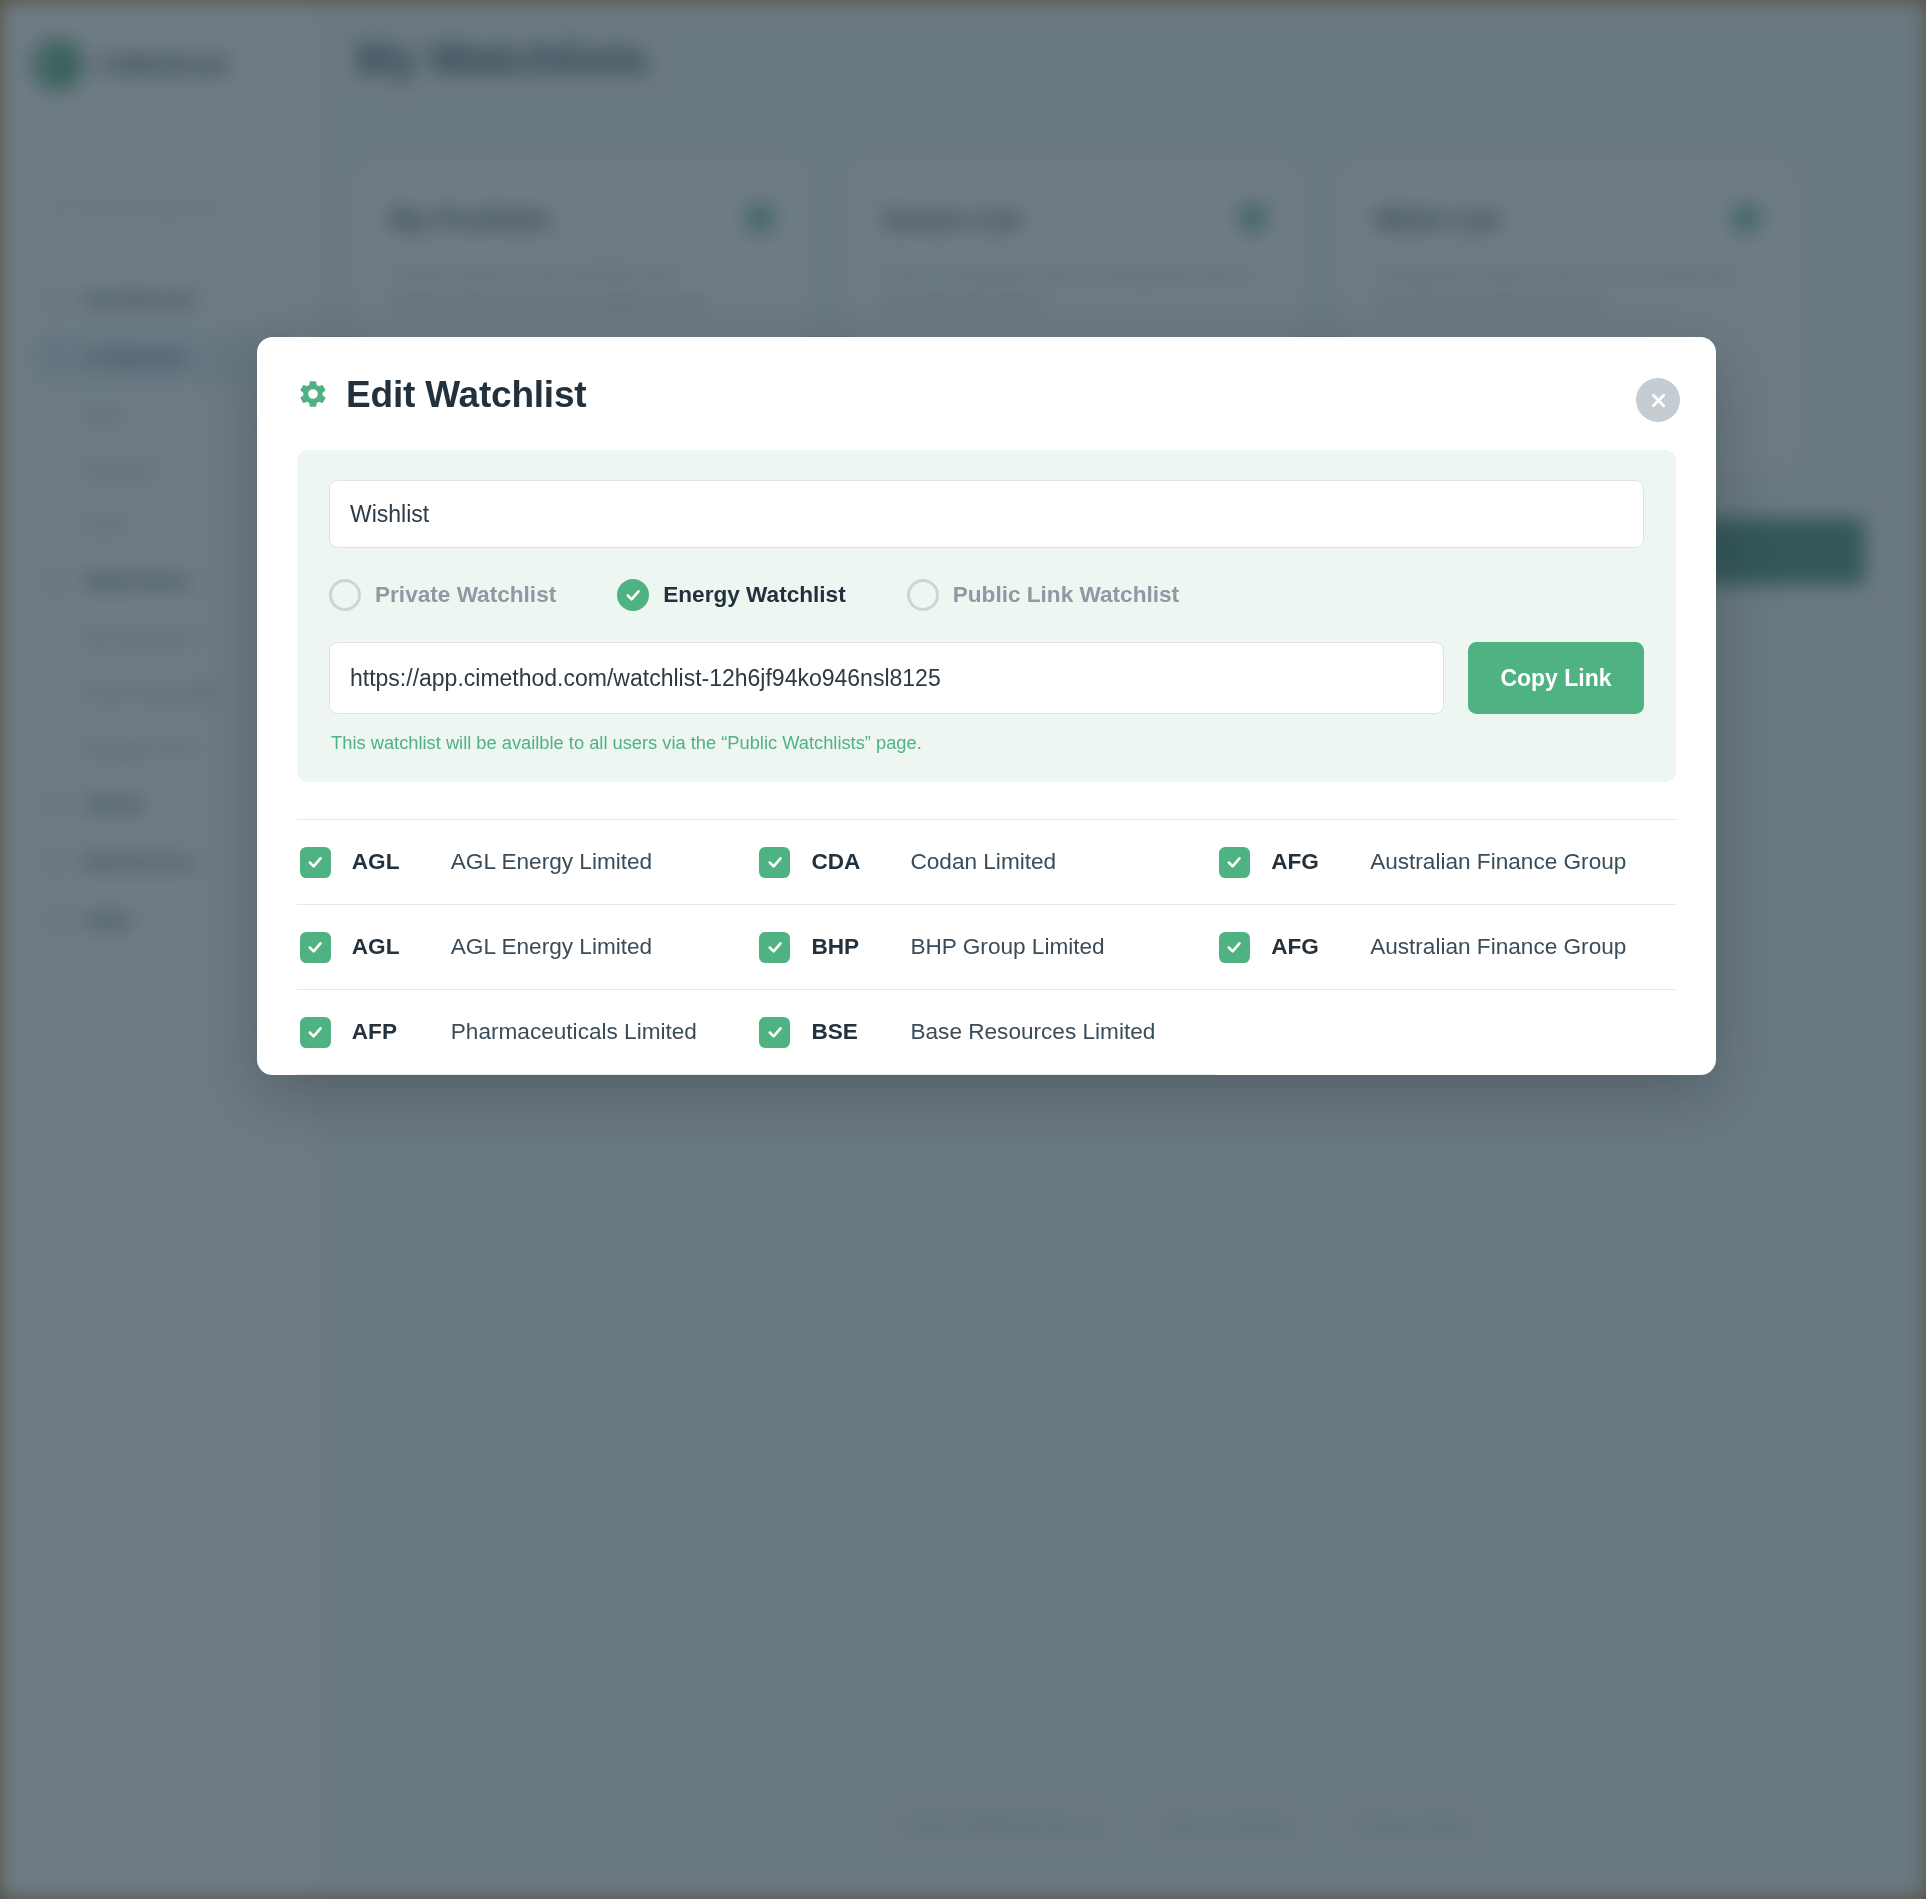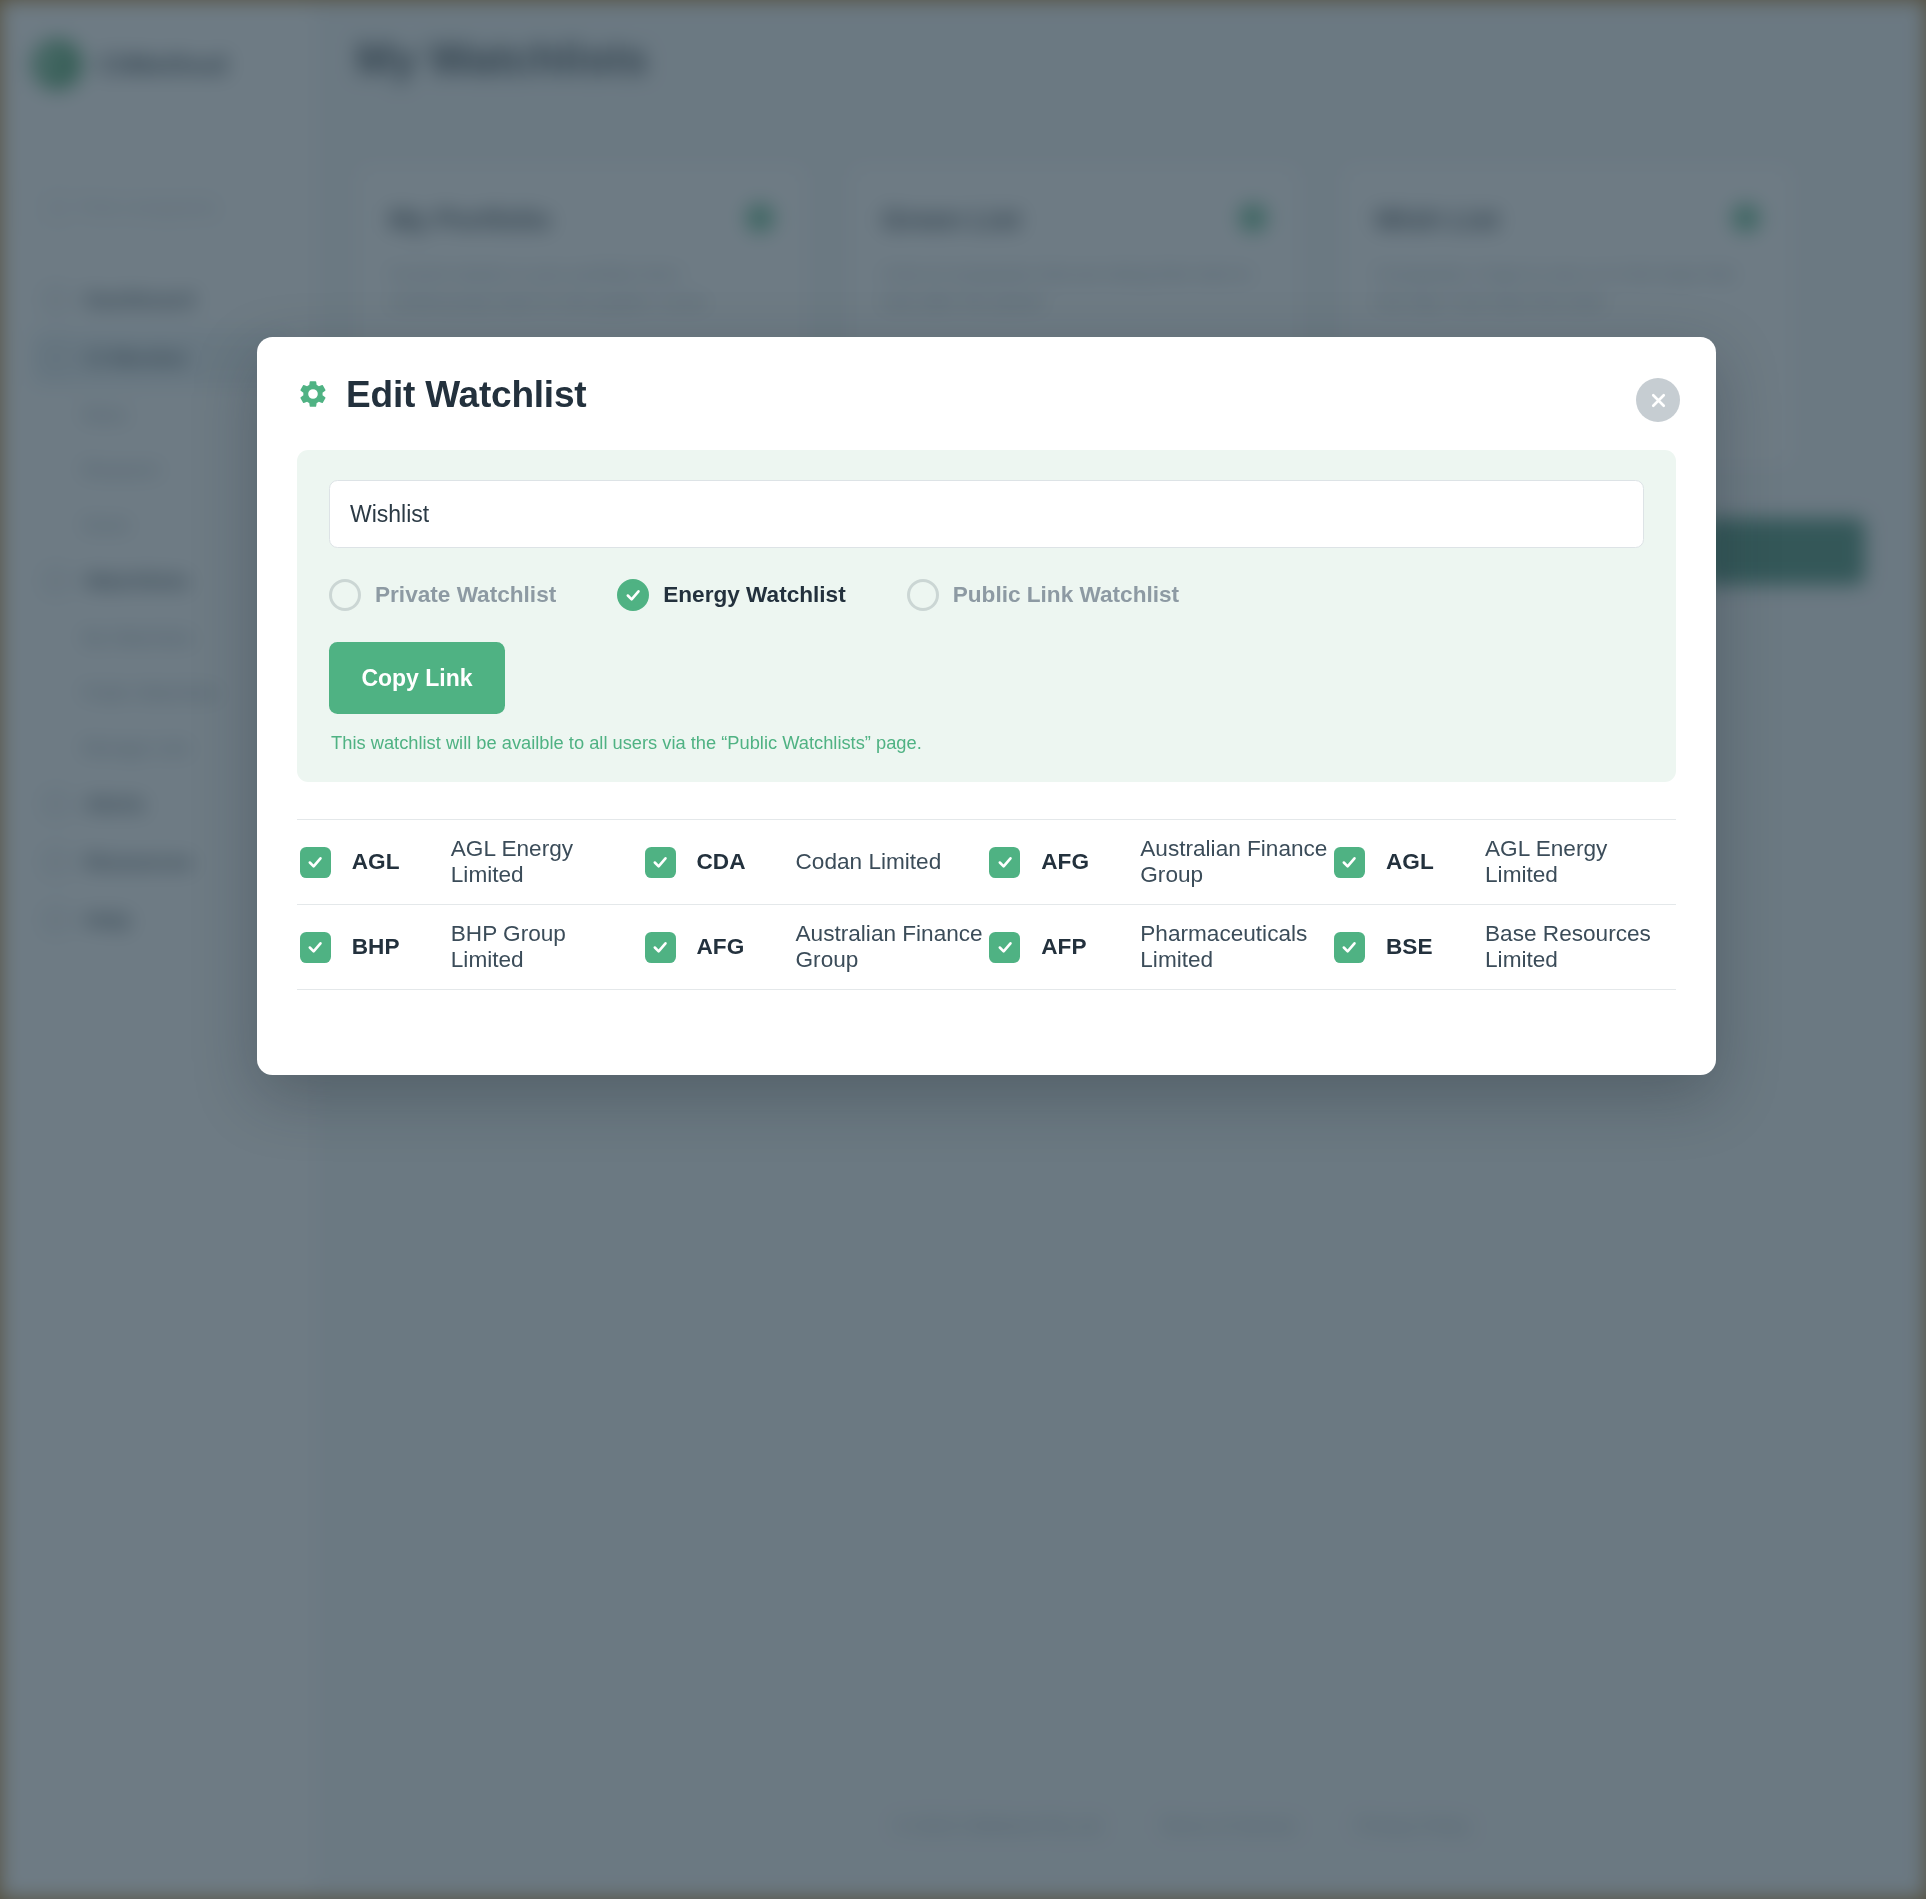--- a/index.html
+++ b/index.html
@@ -197,21 +197,21 @@
   .panel-note {
     margin-top: 18.3px; margin-left: 2.1px;
     font-size: 18.3px; color: #4fb283;
   }
 
   
   #company-list {
     margin-top: 37px;
     border-top: 1.4px solid #e4e8ea;
     display: grid;
-    grid-template-columns: 1fr 1fr 1fr 1fr;
+    grid-template-columns: 1fr 1fr 1fr;
     column-gap: 0;
   }
   .company-row {
     display: flex; align-items: center; gap: 21px;
     height: 85px;
     border-bottom: 1.4px solid #e4e8ea;
     padding-left: 2.8px;
     cursor: pointer;
   }
   .company-row.blank { border-bottom: none; }
@@ -385,20 +385,21 @@
           </span>
           <span class="radio-label">Energy Watchlist</span>
         </div>
         <div class="radio-opt">
           <span class="radio-dot"></span>
           <span class="radio-label">Public Link Watchlist</span>
         </div>
       </div>
 
       <div class="link-row">
+        <input id="link-input" type="text" value="https://app.cimethod.com/watchlist-12h6jf94ko946nsl8125" style="">
         <button id="copy-link-btn">Copy Link</button>
       </div>
 
       <div class="panel-note">This watchlist will be availble to all users via the “Public Watchlists” page.</div>
     </div>
 
     <div id="company-list">
         <div class="company-row">
           <span class="row-check">
             <svg width="18.3" height="18.3" viewBox="0 0 24 24" aria-hidden="true">

